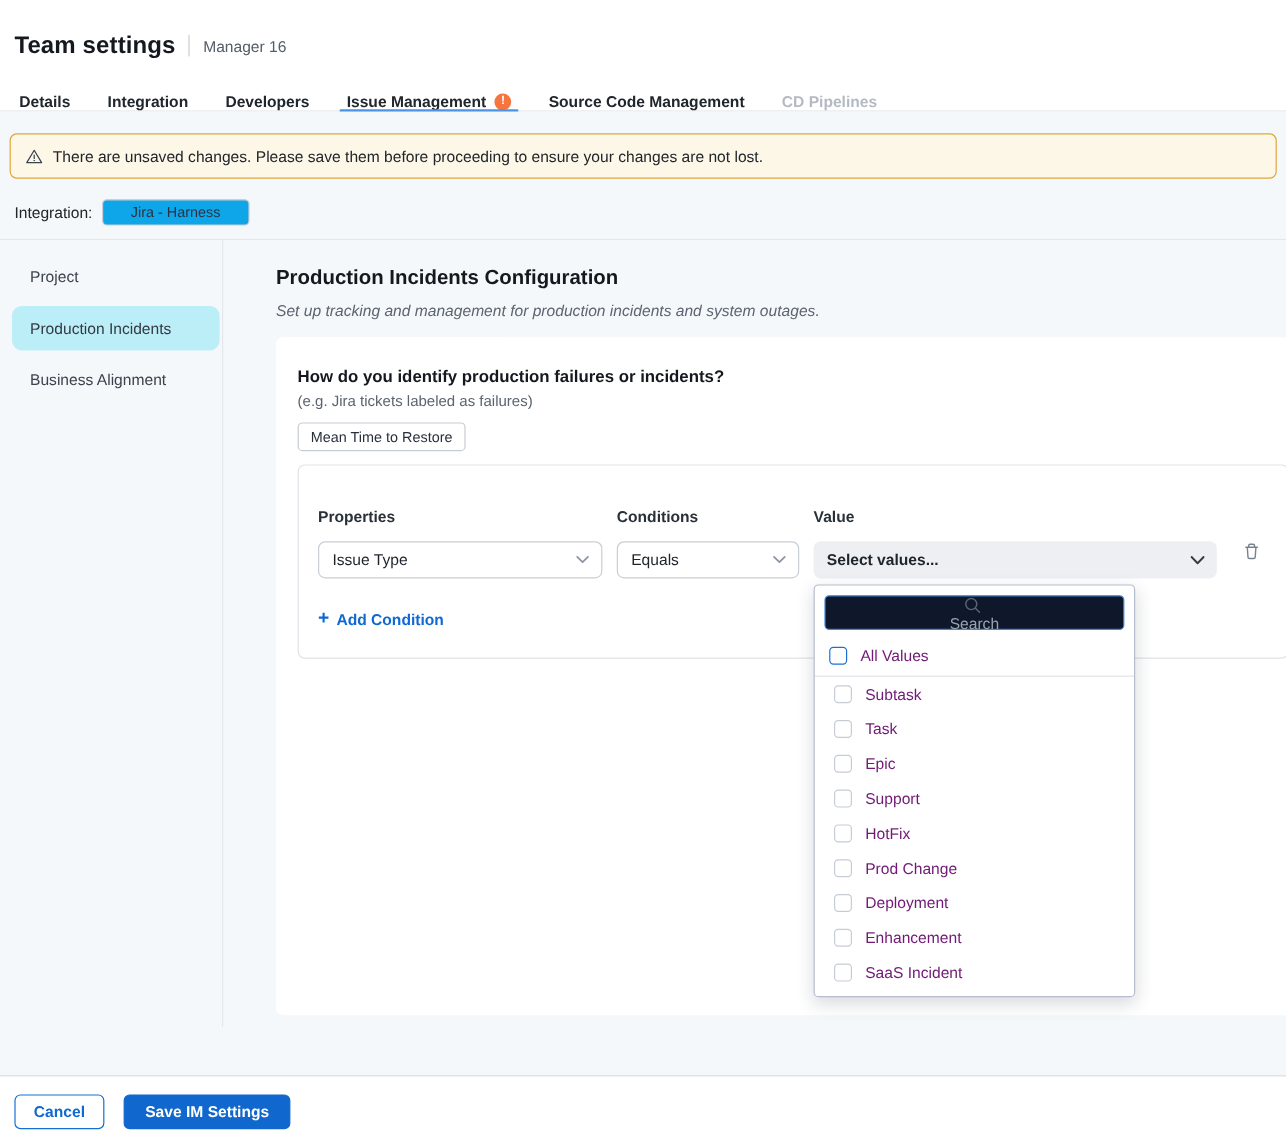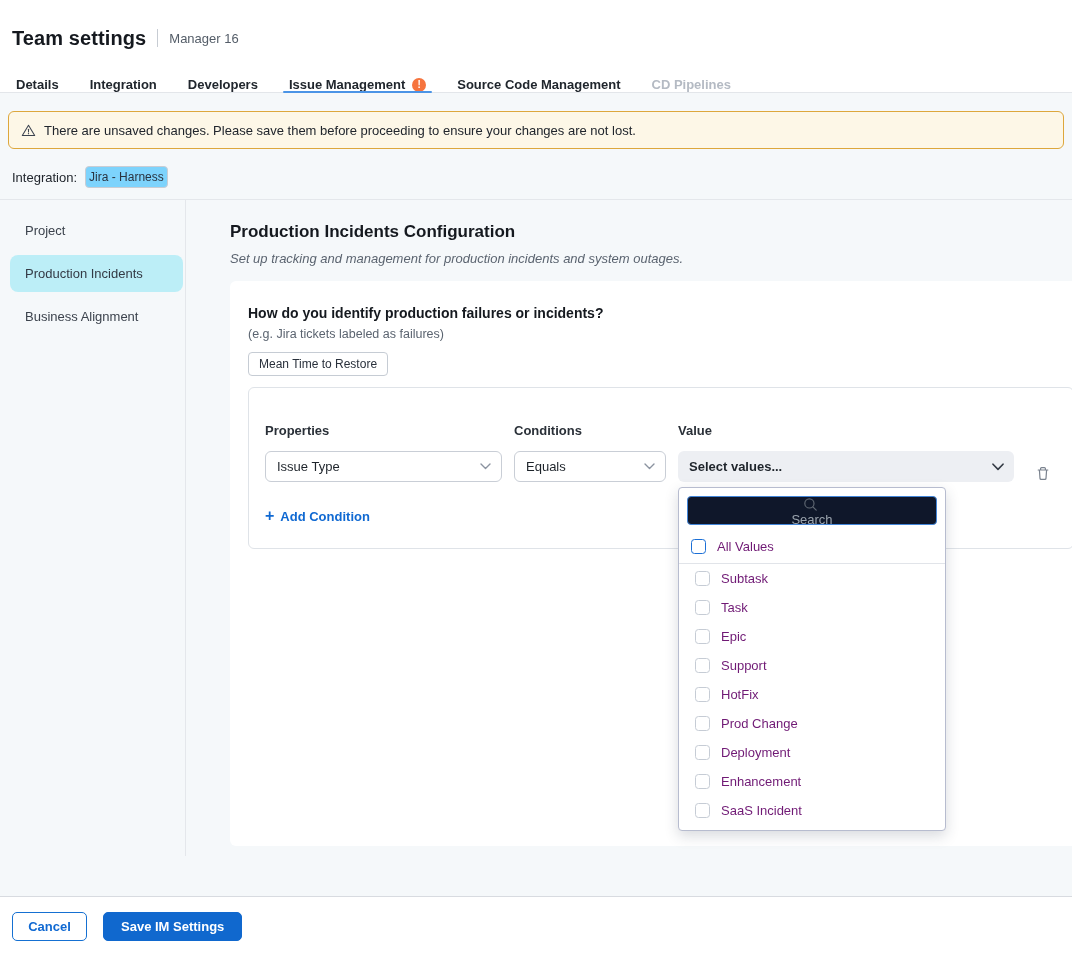--- a/index.html
+++ b/index.html
@@ -20,42 +20,42 @@
 
   
   .page-body { height:803px; background:#f5f8fa; overflow:hidden; }
 
   .banner { margin:18px 8px 0 8px; height:38px; background:#fdf7e7; border:1px solid #dda73c; border-radius:6px; display:flex; align-items:center; padding:0 12px; }
   .banner-icon { display:inline-flex; margin-right:8px; flex:0 0 auto; }
   .banner-text { font-size:13px; color:#21262d; }
 
   .integration-row { margin:16px 0 0 12px; display:flex; align-items:center; height:24px; }
   .integration-label { font-size:13px; color:#21262d; margin-right:8px; }
-  .integration-chip { font-size:12px; color:#2a3340; border:1px solid #c9cdd4; border-radius:4px; padding:3px 3px; background:#7dd3fc; }
+  .integration-chip { font-size:12px; color:#2a3340; border:1px solid #c9cdd4; border-radius:4px; padding:3px 23px; background:#0ea5e9; }
 
   .body-divider { margin-top:10px; border-top:1px solid #e4e7eb; }
 
   
   .columns { display:flex; height:656px;gap:30px; }
   .sidebar { width:186px; border-right:1px solid #e4e7eb; padding-top:12px; flex:0 0 auto; }
   .side-item { margin:0 2px 6px 10px; padding:11px 6px 11px 15px; font-size:13px; color:#3c434d; border-radius:8px; cursor:pointer; }
   .side-item.selected { background:#bceef7; color:#333a45; }
 
   .main { flex:1; padding:22px 8px 0 14px; }
   .main-title { font-size:17px; font-weight:700; color:#15191f; }
   .main-sub { font-size:13px; color:#5b6470; margin-top:9px;font-style:italic; }
 
   .card { margin-top:15px; background:#fff; border-radius:6px; min-height:565px; padding:24px 20px 20px 18px; position:relative; }
   .question { font-size:14px; font-weight:700; color:#15191f; }
   .hint { font-size:12.5px; color:#5b6470; margin-top:6px; }
   .metric-chip { display:inline-block; margin-top:11px; font-size:12px; color:#29303b; border:1px solid #c6ccd4; border-radius:4px; padding:4px 10px; background:#fff; }
 
   .filter-box { margin-top:11px; border:1px solid #dfe3e8; border-radius:6px; padding:16px 16px 24px 16px; width:826px; }
   .filter-title { font-size:13px; font-weight:700; color:#21262c; letter-spacing:0.2px; }
-  .filter-labels, .filter-row { display:flex; align-items:flex-end; }
+  .filter-labels, .filter-row { display:flex; align-items:flex-start; }
   .filter-labels { margin-top:19px; }
   .col-label { font-size:13px; font-weight:600; color:#2a3038; }
   .w-prop { width:237px; margin-right:12px; }
   .w-cond { width:152px; margin-right:12px; }
   .w-val  { width:336px; }
   .filter-row { margin-top:13px; }
 
   .select { height:31px; border-radius:6px; display:flex; align-items:center; justify-content:space-between; padding:0 10px 0 11px; font-size:13px; cursor:pointer; }
   .select.outlined { border:1px solid #c9ced6; background:#fff; color:#1e242b; }
   .select.filled { background:#edeff3; color:#1e242b; font-weight:600; position:relative; }

